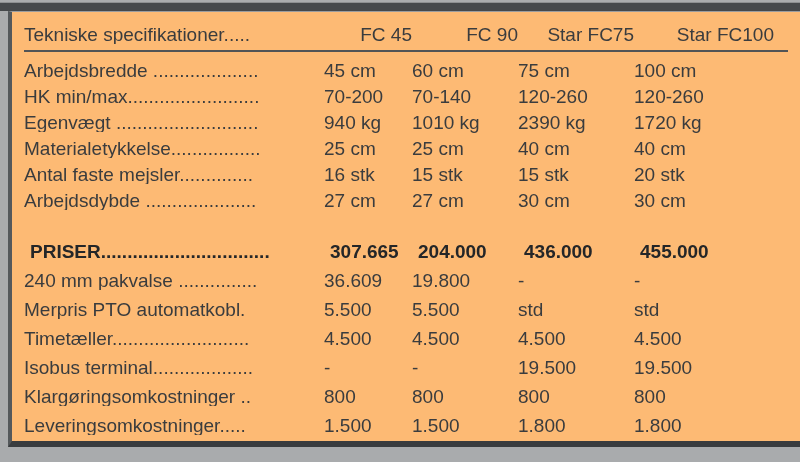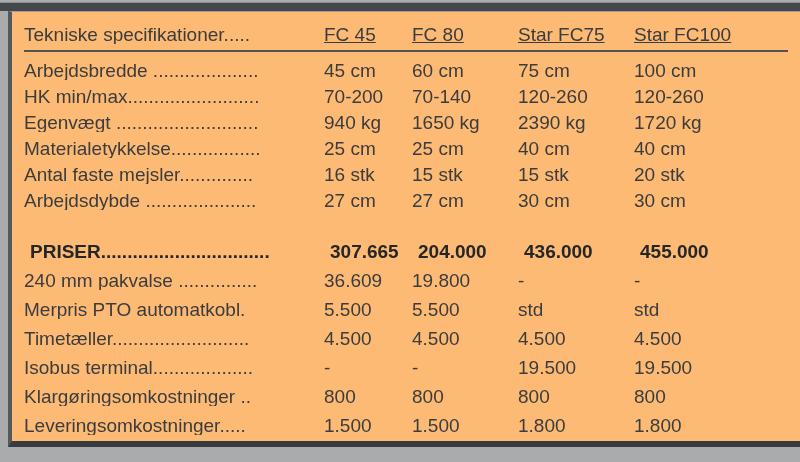--- a/index.html
+++ b/index.html
@@ -35,38 +35,38 @@
     color: #3a3c3e;
     font-size: 19px;
     line-height: 1;
     white-space: nowrap;
   }
   .header-row {
     height: 32px;
     border-bottom: 2px solid #515456;
     margin-bottom: 5px;
   }
-  .header-row .col-h { text-align: left; text-decoration: underline; }
+  .header-row .col-h { text-align: right; }
   .cell-label { text-align: left; overflow: hidden; }
   .cell-val { text-align: left; }
   .price-row { height: 29px; }
   .bold-row { font-weight: bold; color: #242628; margin-left: 6px; }
   .section-gap { height: 24px; }
 </style>
 </head>
 <body>
 
 <div class="top-strip"></div>
 
 <div class="card">
 
   <div class="grid-row header-row">
     <div class="cell-label">Tekniske specifikationer.....</div>
     <div class="col-h">FC 45</div>
-    <div class="col-h">FC 80</div>
+    <div class="col-h">FC 90</div>
     <div class="col-h">Star FC75</div>
     <div class="col-h">Star FC100</div>
   </div>
 
   <div class="grid-row">
     <div class="cell-label">Arbejdsbredde ....................</div>
     <div class="cell-val">45 cm</div>
     <div class="cell-val">60 cm</div>
     <div class="cell-val">75 cm</div>
     <div class="cell-val">100 cm</div>
@@ -76,21 +76,21 @@
     <div class="cell-label">HK min/max.........................</div>
     <div class="cell-val">70-200</div>
     <div class="cell-val">70-140</div>
     <div class="cell-val">120-260</div>
     <div class="cell-val">120-260</div>
   </div>
 
   <div class="grid-row">
     <div class="cell-label">Egenvægt ...........................</div>
     <div class="cell-val">940 kg</div>
-    <div class="cell-val">1650 kg</div>
+    <div class="cell-val">1010 kg</div>
     <div class="cell-val">2390 kg</div>
     <div class="cell-val">1720 kg</div>
   </div>
 
   <div class="grid-row">
     <div class="cell-label">Materialetykkelse.................</div>
     <div class="cell-val">25 cm</div>
     <div class="cell-val">25 cm</div>
     <div class="cell-val">40 cm</div>
     <div class="cell-val">40 cm</div>

